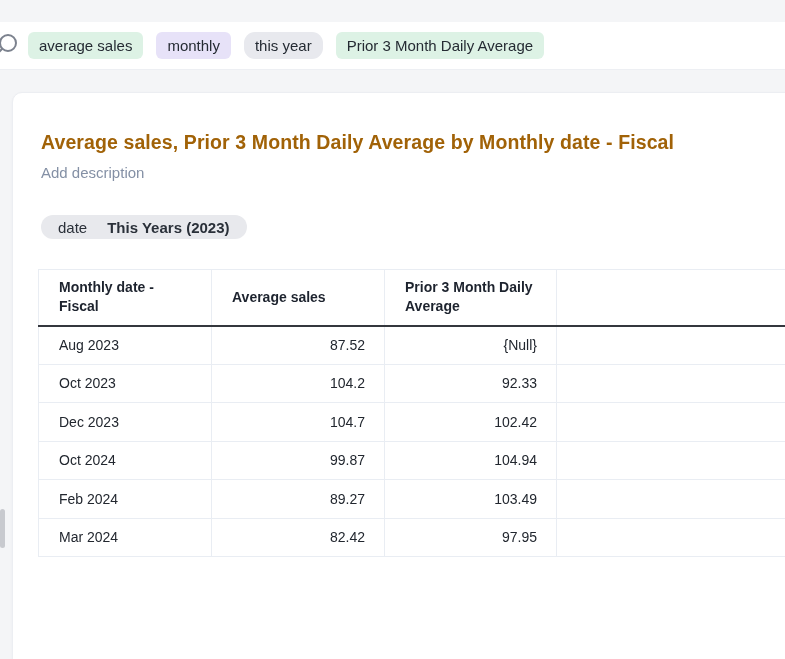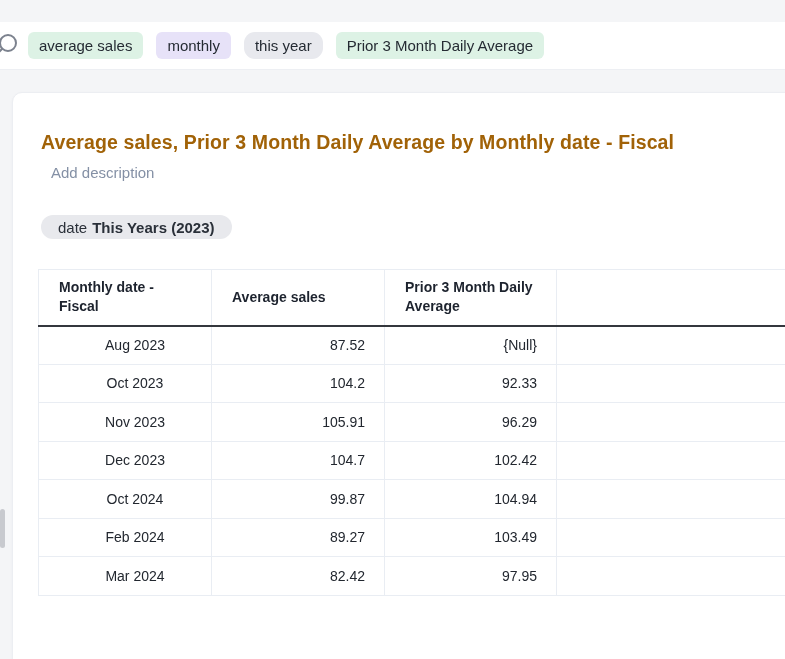--- a/index.html
+++ b/index.html
@@ -46,52 +46,52 @@
     border:1px solid #eceef2;
     border-radius:10px;
     box-shadow:0 1px 3px rgba(40,50,70,0.04);
   }
   .answer-title{
     position:absolute;left:28px;top:37px;
     font-size:19.5px;line-height:24px;font-weight:600;
     color:#a16207;letter-spacing:.1px;white-space:nowrap;
   }
   .add-description{
-    position:absolute;left:38px;top:70px;
+    position:absolute;left:28px;top:70px;
     font-size:15px;line-height:20px;color:var(--muted);
     cursor:text;
   }
   .filter-chip{
     position:absolute;left:28px;top:122px;height:24px;
     display:inline-flex;align-items:center;
     padding:0 17px;border-radius:16px;background:var(--chip-bg);
     font-size:15px;color:#2a3039;white-space:nowrap;cursor:pointer;
   }
-  .filter-chip .chip-value{font-weight:700;margin-left:5px;}
+  .filter-chip .chip-value{font-weight:700;margin-left:20px;}
 
   
   .table-wrap{position:absolute;left:25px;top:176px;width:696px;}
   table{border-collapse:collapse;table-layout:fixed;width:748px;}
   col.c1{width:173px;} col.c2{width:173px;} col.c3{width:172px;} col.c4{width:230px;}
   th,td{
     border-right:1px solid var(--grid);
     border-bottom:1px solid var(--grid);
     font-size:14px;color:#22272f;
     background:#fff;
   }
   th:first-child,td:first-child{border-left:1px solid var(--grid);}
   th:last-child,td:last-child{border-right:none;}
   thead th{
     height:56px;border-top:1px solid var(--grid);
     border-bottom:2px solid var(--header-border);
     font-weight:700;text-align:left;vertical-align:middle;
     padding:8px 19px 8px 20px;line-height:19px;color:#1d232e;
   }
   tbody td{height:38.5px;vertical-align:middle;}
-  td.c-date{padding-left:20px;text-align:center;}
+  td.c-date{padding-left:20px;text-align:left;}
   td.c-num{padding-right:19px;text-align:right;}
   td.c-filler{background:#fff;}
 
   
   .scroll-thumb{
     position:absolute;left:0;top:509px;width:5px;height:39px;
     background:#c8cacf;border-radius:3px;
   }
 </style>
 </head>
@@ -142,26 +142,20 @@
             <td class="c-num">{Null}</td>
             <td class="c-filler"></td>
           </tr>
           <tr>
             <td class="c-date">Oct 2023</td>
             <td class="c-num">104.2</td>
             <td class="c-num">92.33</td>
             <td class="c-filler"></td>
           </tr>
           <tr>
-            <td class="c-date">Nov 2023</td>
-            <td class="c-num">105.91</td>
-            <td class="c-num">96.29</td>
-            <td class="c-filler"></td>
-          </tr>
-          <tr>
             <td class="c-date">Dec 2023</td>
             <td class="c-num">104.7</td>
             <td class="c-num">102.42</td>
             <td class="c-filler"></td>
           </tr>
           <tr>
             <td class="c-date">Oct 2024</td>
             <td class="c-num">99.87</td>
             <td class="c-num">104.94</td>
             <td class="c-filler"></td>

